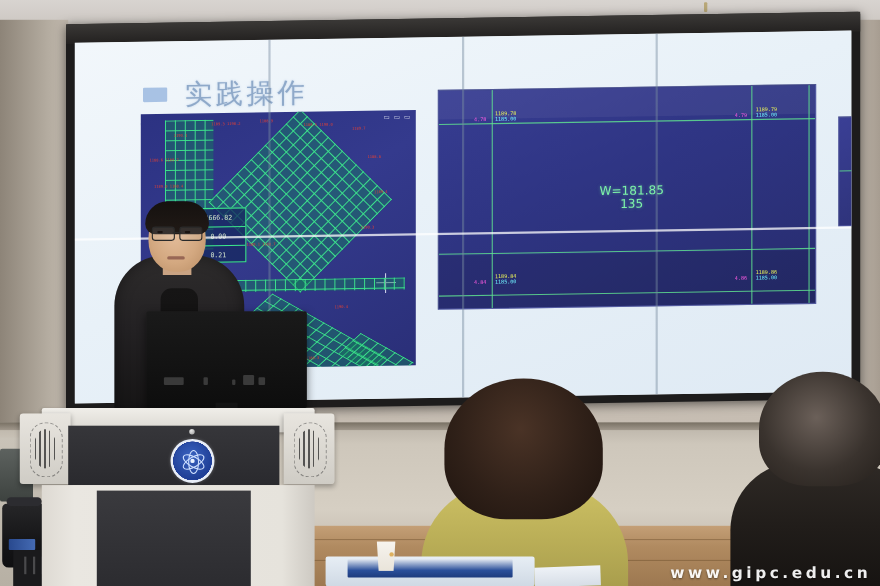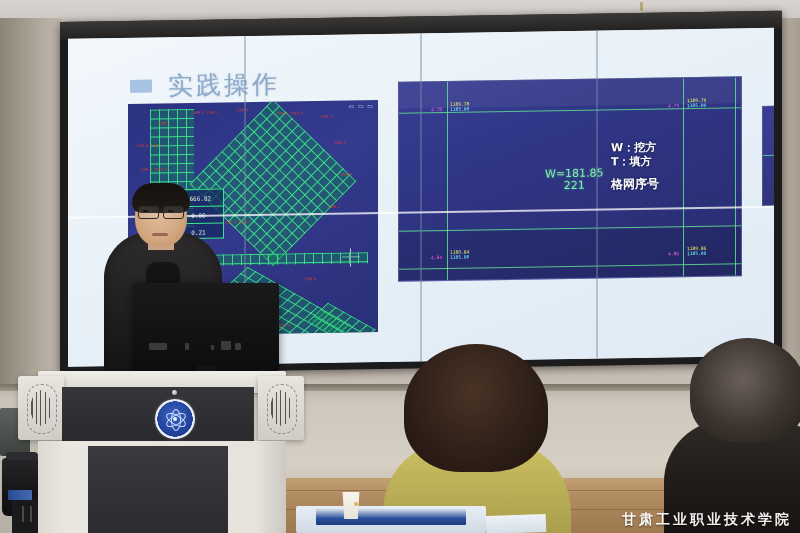--- a/index.html
+++ b/index.html
@@ -326,28 +326,23 @@
           <div class="diff" style="left:32px;top:173px;">4.84</div>
 
           <div class="elev" style="left:288px;top:168px;">
             <span class="top">1189.86</span><br>
             <span class="bot">1185.00</span>
           </div>
           <div class="diff" style="left:269px;top:173px;">4.86</div>
 
           <div class="wval">
             <span>W=181.85</span><br>
-            <span>221</span>
-          </div>
-
-          <div class="legend">
-            <span>W：挖方</span><br>
-            <span>T：填方</span>
-            <span class="gx">格网序号</span>
-          </div>
+            <span>135</span>
+          </div>
+
         </div>
 
         <div class="cadC">
           <div class="gl-h" style="top:48px;"></div>
         </div>
 
         <div class="seam-v" style="left:176px;"></div>
         <div class="seam-v" style="left:352px;"></div>
         <div class="seam-v" style="left:528px;"></div>
         <div class="seam-h" style="top:178px;"></div>
@@ -432,16 +427,16 @@
   <div class="aud-m-body"></div>
   <div class="aud-m-hair"></div>
 
   <div class="table-front"></div>
   <div class="book"></div>
   <div class="papers"></div>
   <div class="cup"></div>
   <div class="cup-dot"></div>
 
   <div class="wm">
-    <div class="cn">甘肃工业职业技术学院</div>
+    <div class="url">www.gipc.edu.cn</div>
   </div>
 
 </div>
 
 </body></html>

